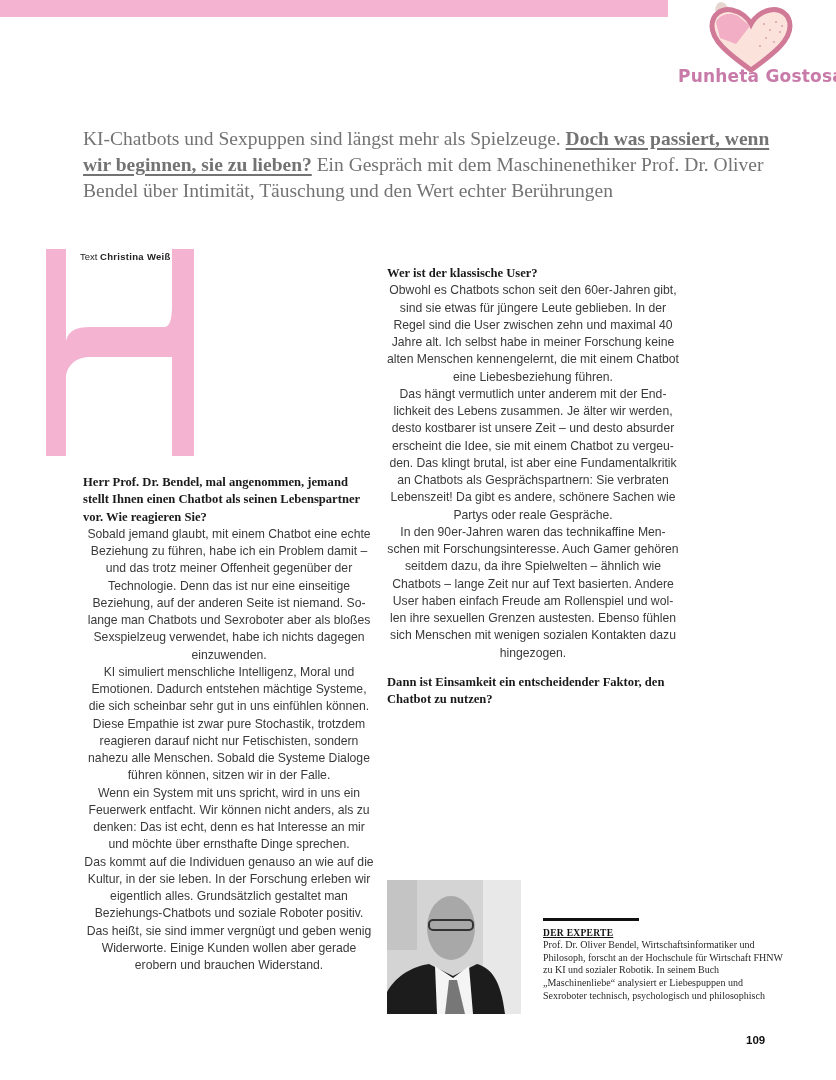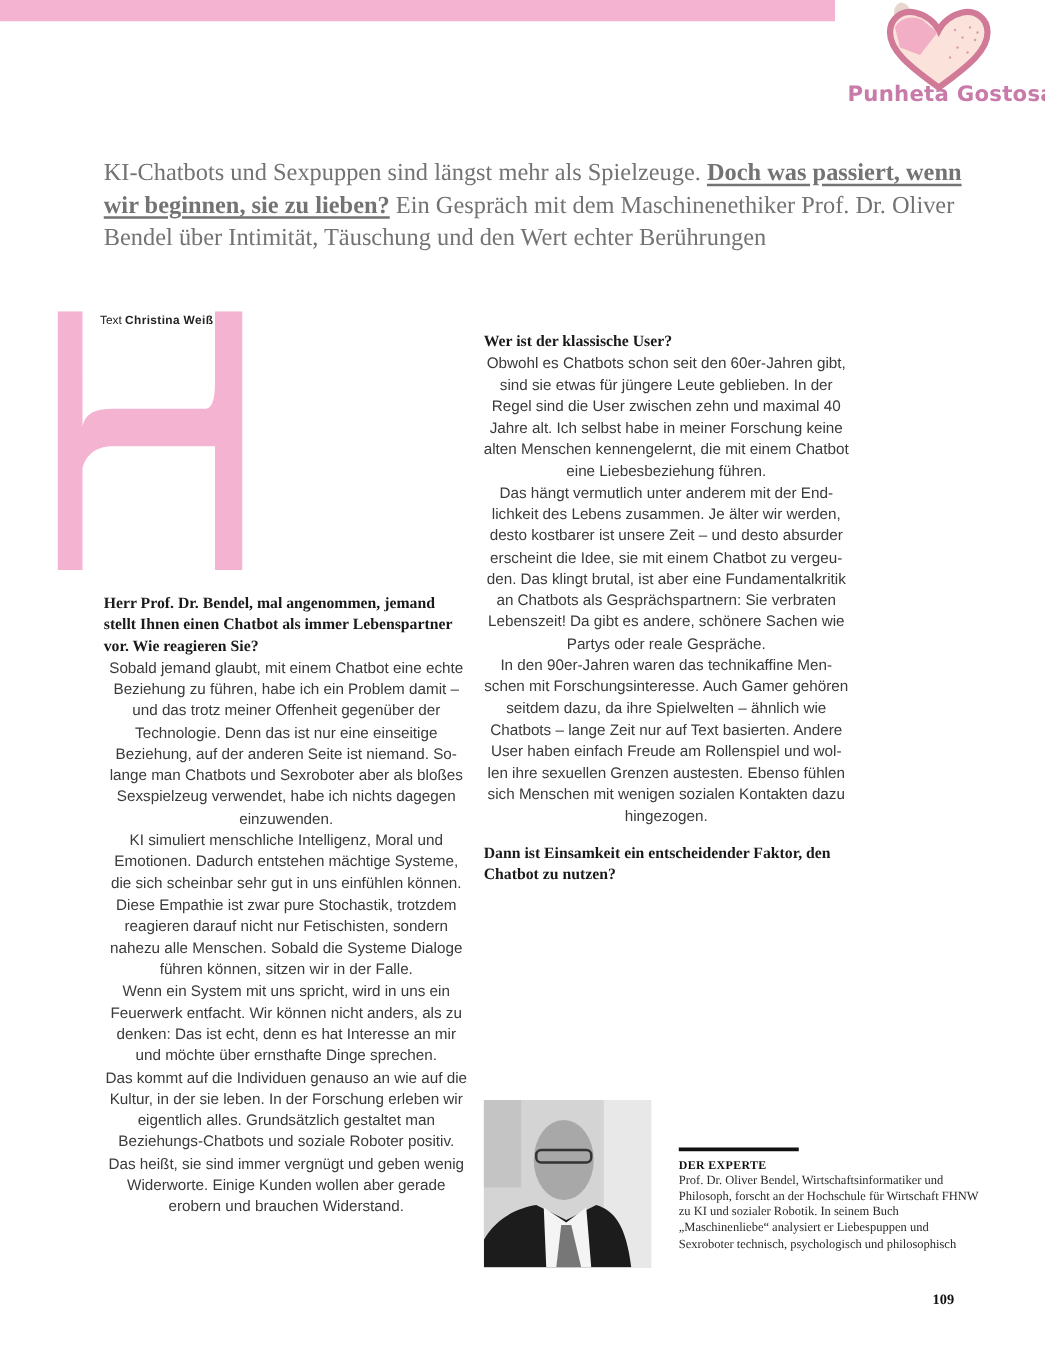--- a/index.html
+++ b/index.html
@@ -46,28 +46,28 @@
   }
   .a { margin: 0; text-align: center; }
   .photo {
     position: absolute; left: 387px; top: 880px; width: 134px; height: 134px;
     background: #dcdcdc; overflow: hidden;
   }
   .expert { position: absolute; left: 543px; top: 918px; width: 240px; }
   .expert-rule { width: 96px; height: 3px; background: #111; margin-bottom: 6px; }
   .expert-title {
     font-family: "Liberation Serif", serif; font-weight: bold; font-size: 9.5px;
-    color: #111; letter-spacing: 0.3px; line-height: 12px;
+    color: #111; letter-spacing: 0.3px; line-height: 12px; text-decoration: underline;
   }
   .expert-body {
     font-family: "Liberation Serif", serif; font-size: 10px; line-height: 12.7px; color: #2a2a2a;
   }
   .page-number {
     position: absolute; left: 746px; top: 1034px;
-    font-family: Liberation Serif, serif; font-weight: bold; font-size: 11.5px; color: #111;
+    font-family: Liberation Sans, sans-serif; font-weight: bold; font-size: 11.5px; color: #111;
   }
 </style>
 </head>
 <body>
 
 <div class="top-bar"></div>
 
 <div class="logo">
   <svg width="110" height="72" viewBox="0 0 110 72">
     <path d="M24 2 C30 2 34 8 32 14 C30 18 25 20 22 17 C18 13 18 5 24 2 Z" fill="#e6d6cf"></path>
@@ -95,21 +95,21 @@
 </div>
 
 <div class="dropcap">
   <svg width="148" height="207" viewBox="0 0 148 207">
     <path d="M0 0 H20 V92 C22 82 30 78 44 78 H118 C124 78 126 70 126 56 V0 H148 V207 H126 V108 H44 C30 108 22 116 20 126 V207 H0 Z" fill="#f4b3d1"></path>
   </svg>
 </div>
 
 <div class="col col-left">
   <div>
-    <div class="q">Herr Prof. Dr. Bendel, mal angenommen, jemand stellt Ihnen einen Chatbot als immer Lebenspart­ner vor. Wie reagieren Sie?</div>
+    <div class="q">Herr Prof. Dr. Bendel, mal angenommen, jemand stellt Ihnen einen Chatbot als seinen Lebenspart­ner vor. Wie reagieren Sie?</div>
     <p class="a">Sobald jemand glaubt, mit einem Chatbot eine echte Beziehung zu führen, habe ich ein Problem damit – und das trotz meiner Offenheit gegenüber der Technologie. Denn das ist nur eine einseitige Beziehung, auf der anderen Seite ist niemand. So­lange man Chatbots und Sexroboter aber als bloßes Sexspielzeug verwendet, habe ich nichts dagegen einzuwenden.</p>
   </div>
   <div>
     <p class="a">KI simuliert menschliche Intelligenz, Moral und Emotionen. Dadurch entstehen mächtige Systeme, die sich scheinbar sehr gut in uns einfühlen können. Diese Empathie ist zwar pure Stochastik, trotzdem reagieren darauf nicht nur Fetischisten, sondern nahezu alle Menschen. Sobald die Systeme Dialoge führen können, sitzen wir in der Falle.</p>
   </div>
   <div>
     <p class="a">Wenn ein System mit uns spricht, wird in uns ein Feuerwerk entfacht. Wir können nicht anders, als zu denken: Das ist echt, denn es hat Interesse an mir und möchte über ernsthafte Dinge sprechen.</p>
   </div>
   <div>
     <p class="a">Das kommt auf die Individuen genauso an wie auf die Kultur, in der sie leben. In der Forschung erleben wir eigentlich alles. Grundsätzlich gestaltet man Beziehungs-Chatbots und soziale Roboter positiv. Das heißt, sie sind immer vergnügt und geben wenig Wi­derworte. Einige Kunden wollen aber gerade erobern und brauchen Widerstand.</p>

